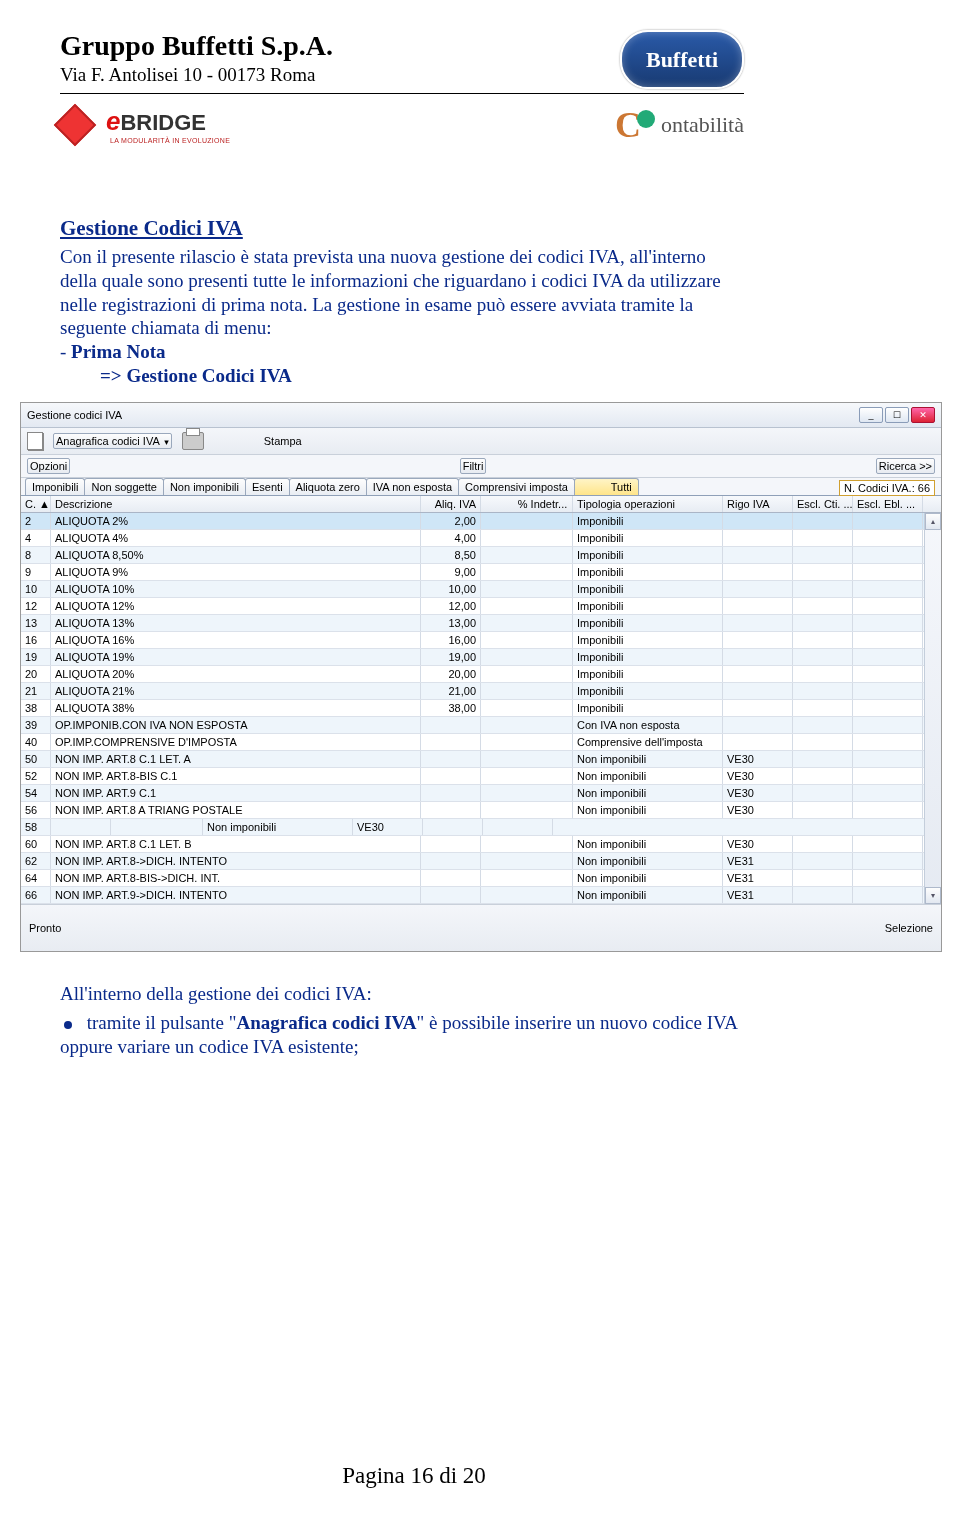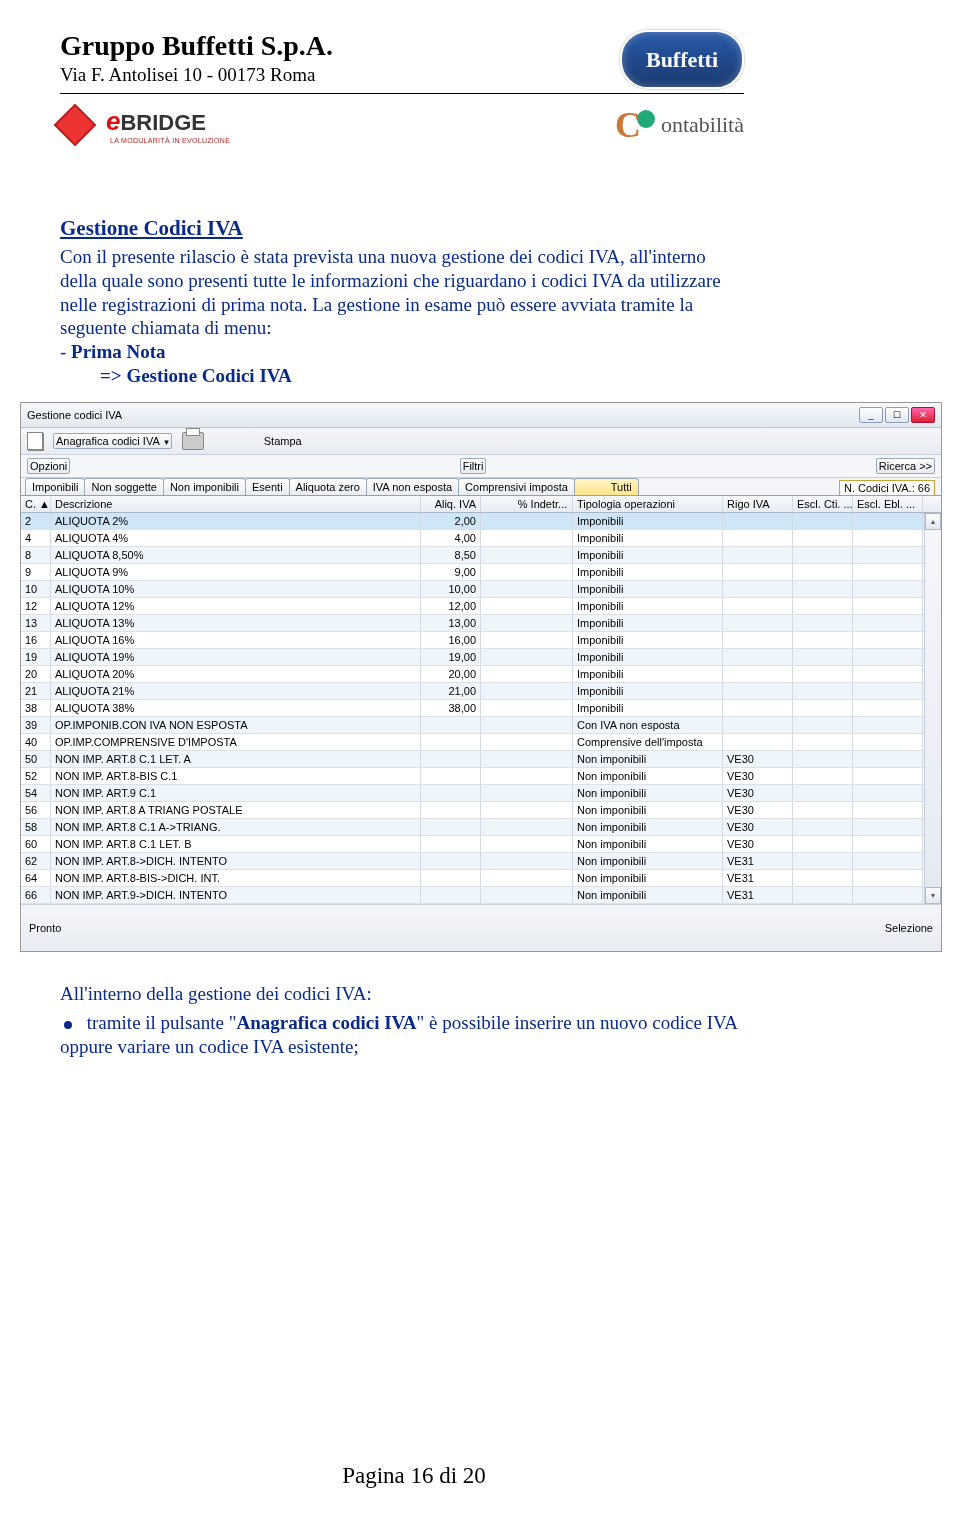--- a/index.html
+++ b/index.html
@@ -328,21 +328,20 @@
               <div class="gc c-desc">NON IMP. ART.8 A TRIANG POSTALE</div>
               <div class="gc c-aliq"></div>
               <div class="gc c-ind"></div>
               <div class="gc c-tipo">Non imponibili</div>
               <div class="gc c-rigo">VE30</div>
               <div class="gc c-escc"></div>
               <div class="gc c-esce"></div>
             </div>
             <div class="grow">
               <div class="gc c-code">58</div>
-              <div class="gc c-desc">NON IMP. ART.8 C.1 A-&gt;TRIANG.</div>
               <div class="gc c-aliq"></div>
               <div class="gc c-ind"></div>
               <div class="gc c-tipo">Non imponibili</div>
               <div class="gc c-rigo">VE30</div>
               <div class="gc c-escc"></div>
               <div class="gc c-esce"></div>
             </div>
             <div class="grow">
               <div class="gc c-code">60</div>
               <div class="gc c-desc">NON IMP. ART.8 C.1 LET. B</div>

